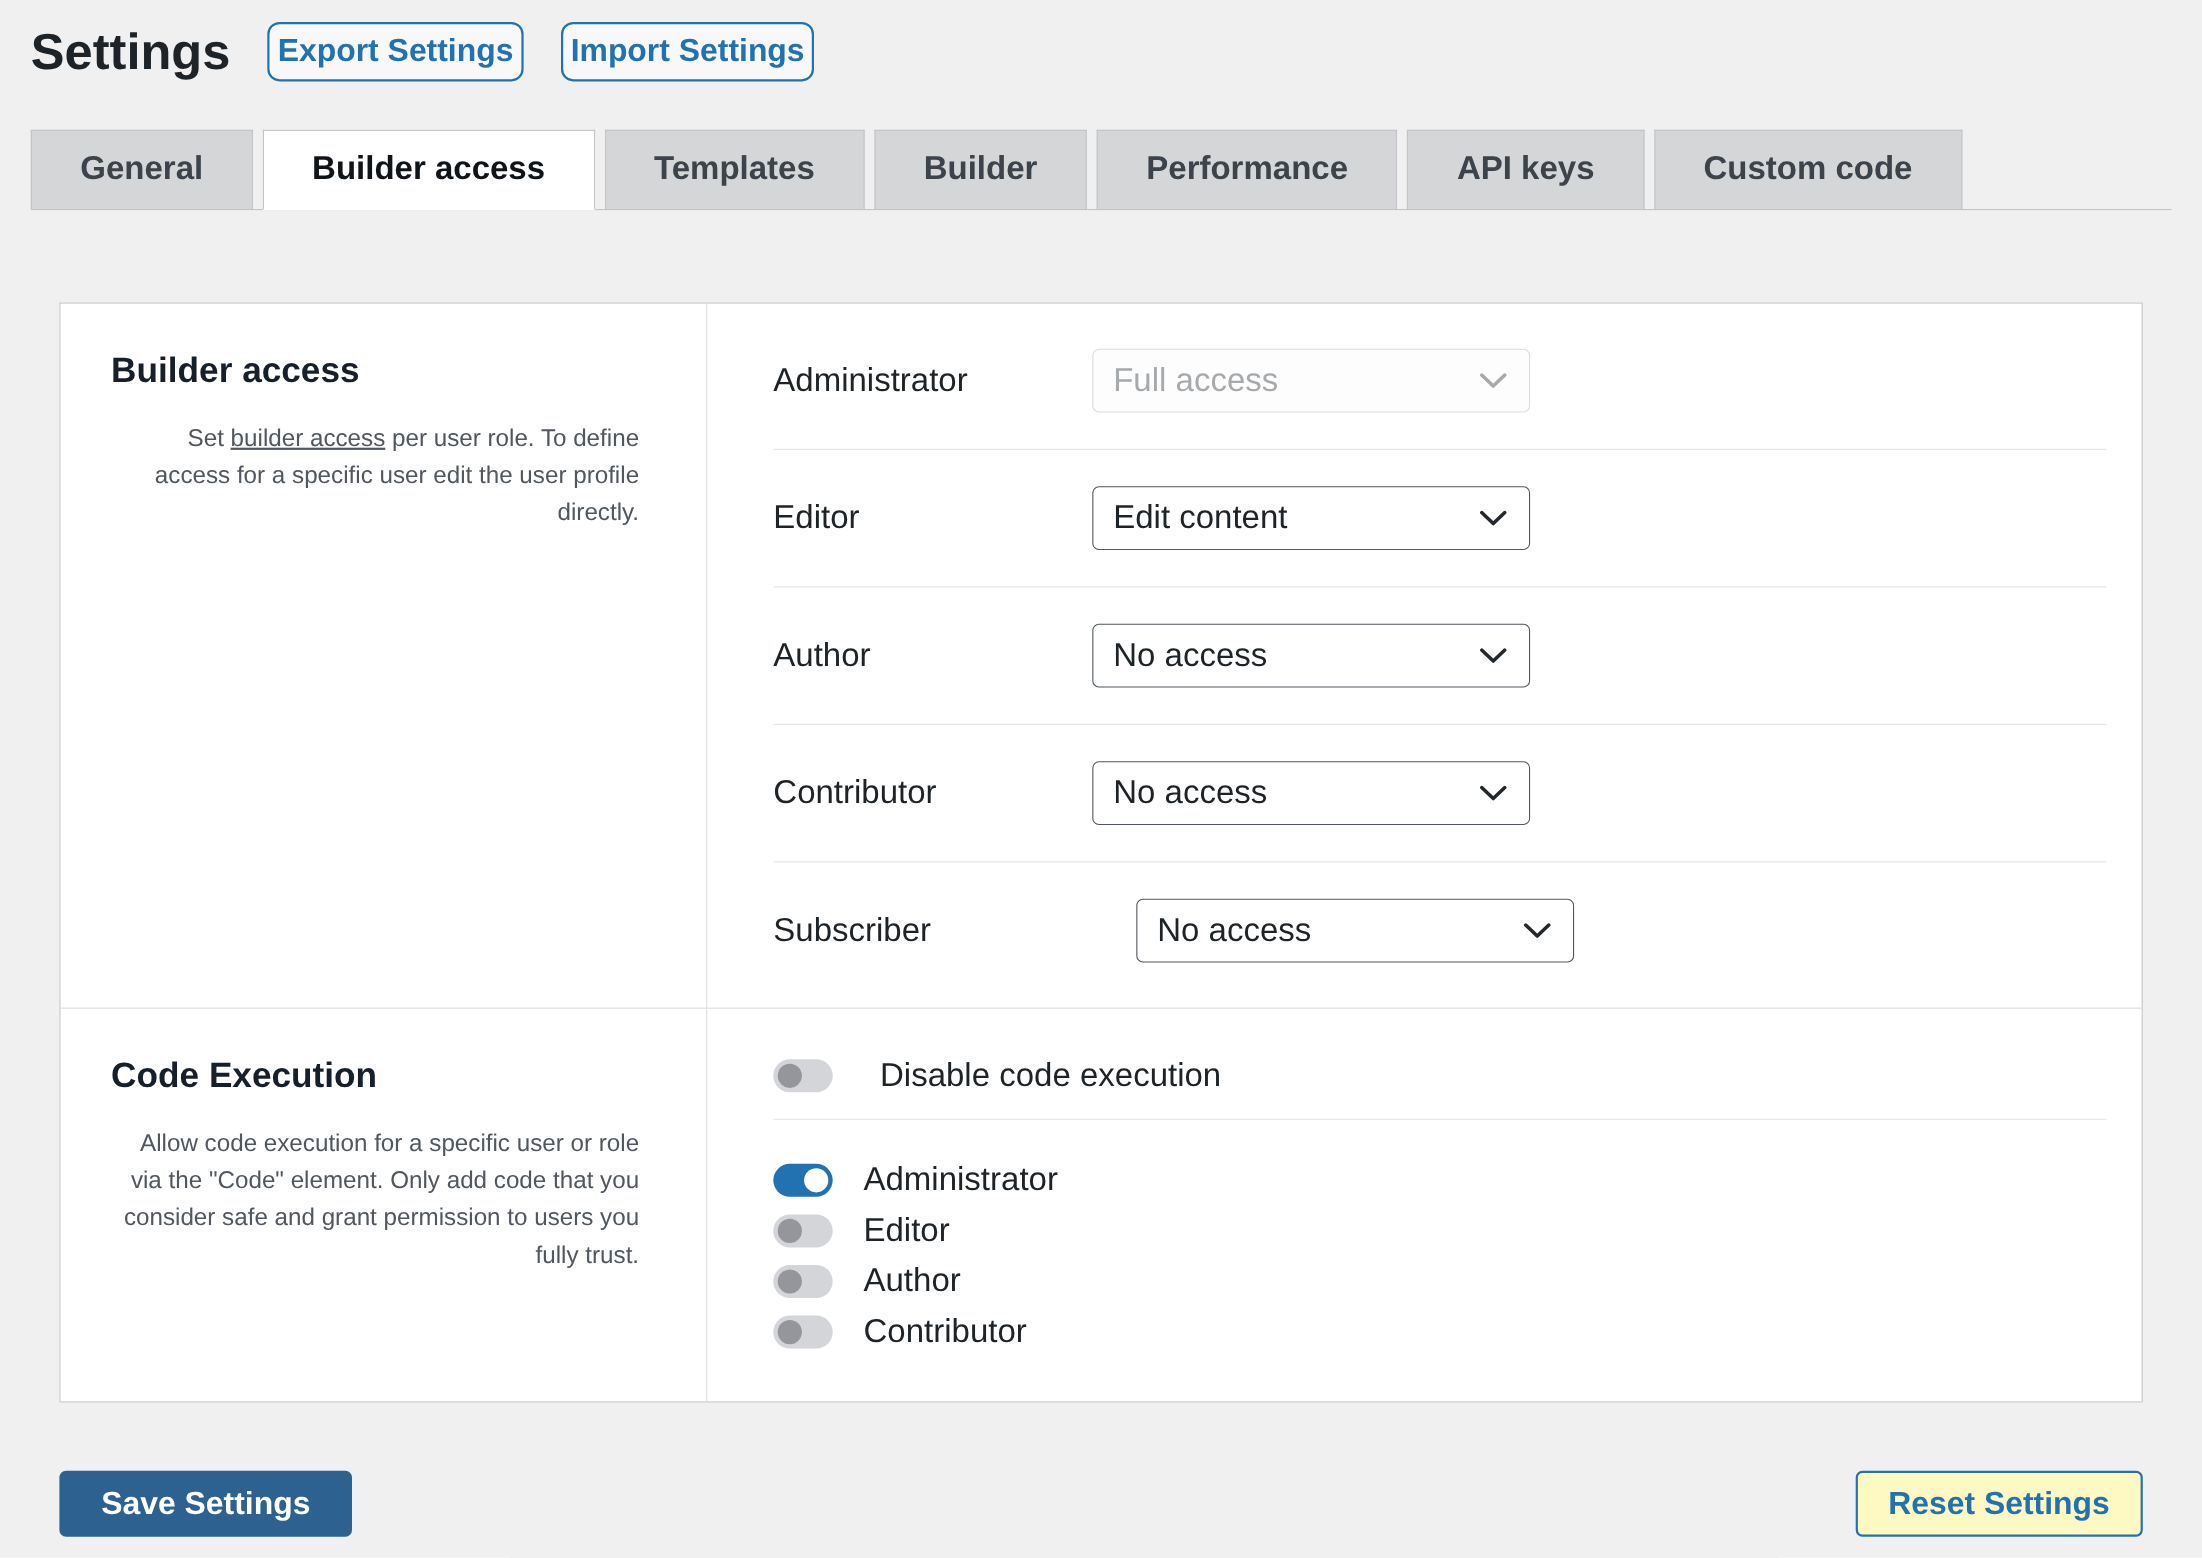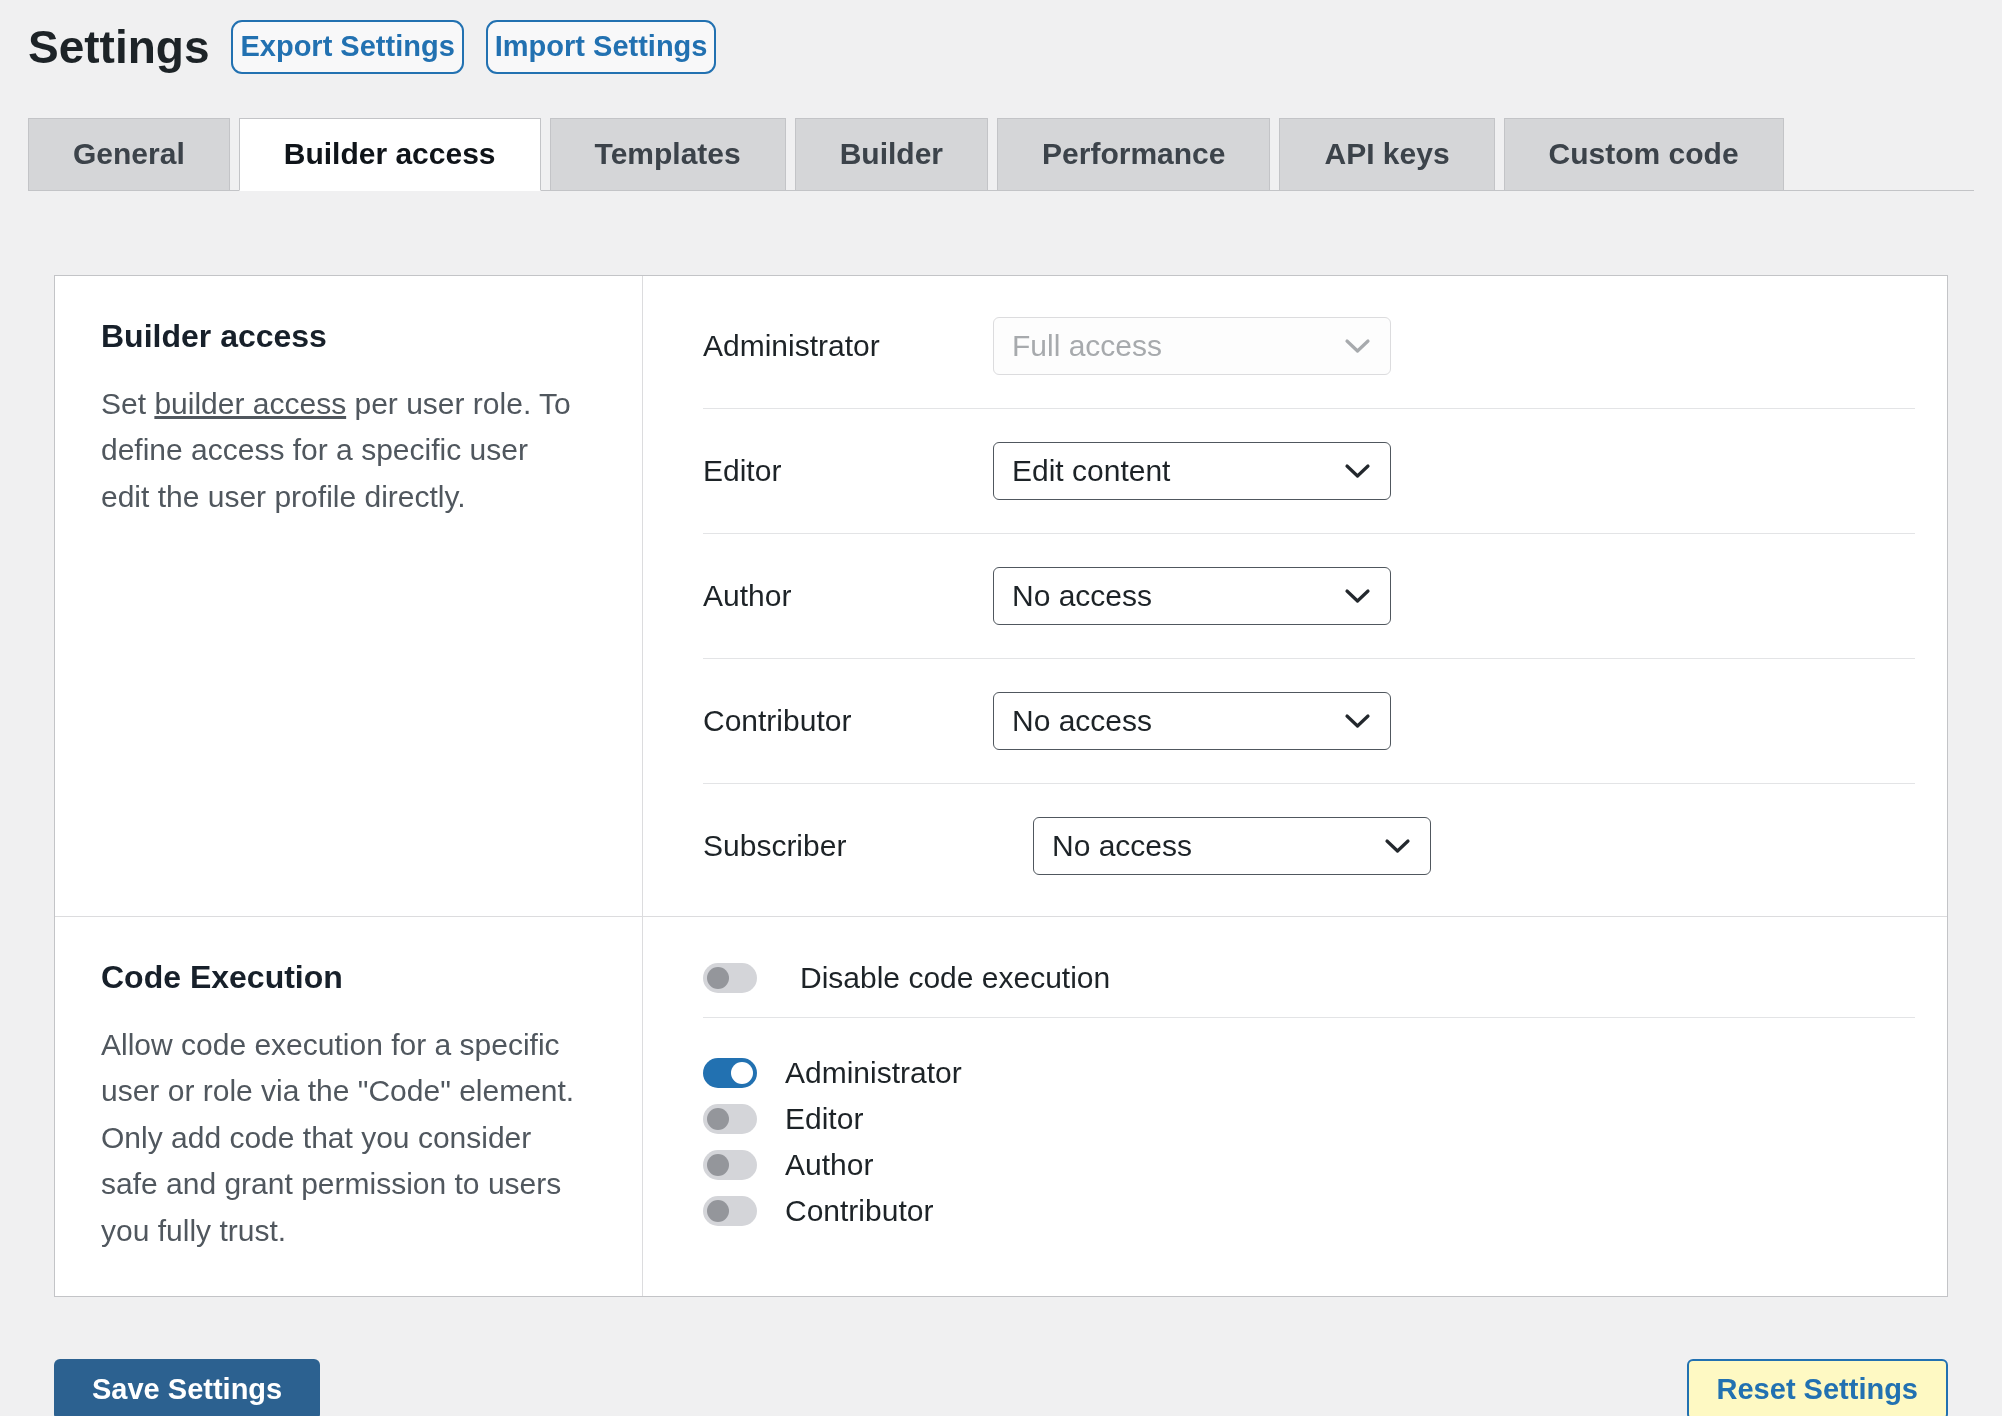--- a/index.html
+++ b/index.html
@@ -14,21 +14,21 @@
   body{
     width:2002px;height:1416px;
     background:#f0f0f1;
     font-family:"Liberation Sans", sans-serif;
     color:#1d2327;
     overflow:hidden;
   }
   .wrap{padding:14px 28px 0;}
 
   
-  .header{display:flex;align-items:center;gap:22px;padding-top:6px;}
+  .header{display:flex;align-items:center;gap:34px;padding-top:6px;}
   .page-title{font-size:46px;font-weight:600;margin:0;line-height:1.1;}
   .btn-secondary{
     display:inline-block;
     background:#f8f8f9;
     border:2px solid var(--accent);
     color:var(--accent);
     font-family:inherit;
     font-size:29px;font-weight:600;
     padding:6px 7px;border-radius:11px;
     line-height:1.3;cursor:pointer;
@@ -51,21 +51,21 @@
   
   .panel{
     margin:84px 26px 0;
     background:#fff;border:1px solid #c3c4c7;
     display:grid;grid-template-columns:588px 1fr;
   }
   .cell-left{padding:42px 46px;border-right:1px solid #dcdcde;}
   .cell-right{padding:8px 32px 8px 60px;}
   .row2{border-top:1px solid #dcdcde;}
   .section-title{font-size:32px;font-weight:700;margin:0 0 26px;color:#17202a;}
-  .desc{font-size:30px;line-height:1.55;color:#50575e;margin:0;max-width:480px;}
+  .desc{font-size:22px;line-height:1.55;color:#50575e;margin:0;max-width:480px;text-align:right;}
   .desc a{color:#50575e;text-decoration:underline;cursor:pointer;}
 
   
   .role-row{display:flex;align-items:center;padding:33px 0;border-bottom:1px solid #e3e4e6;}
   .role-row:last-child{border-bottom:none;gap:40px;}
   .role-label{width:290px;font-size:30px;color:#1d2327;}
   .select-wrap{position:relative;width:398px;}
   select{
     width:100%;height:58px;
     font-family:inherit;font-size:30px;color:#1d2327;

